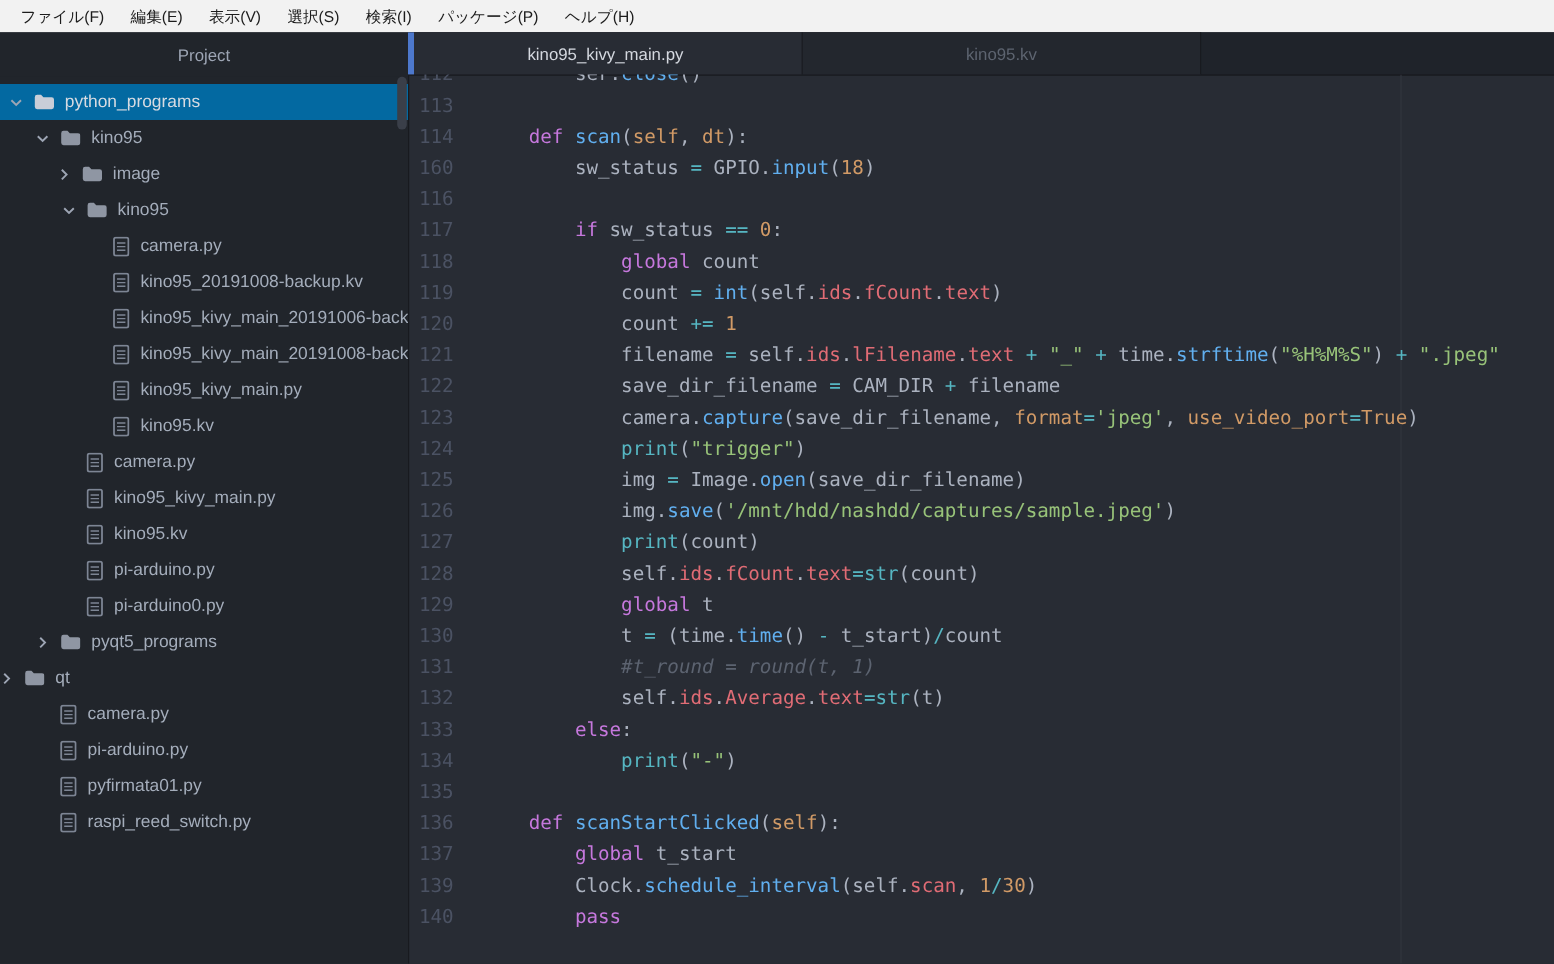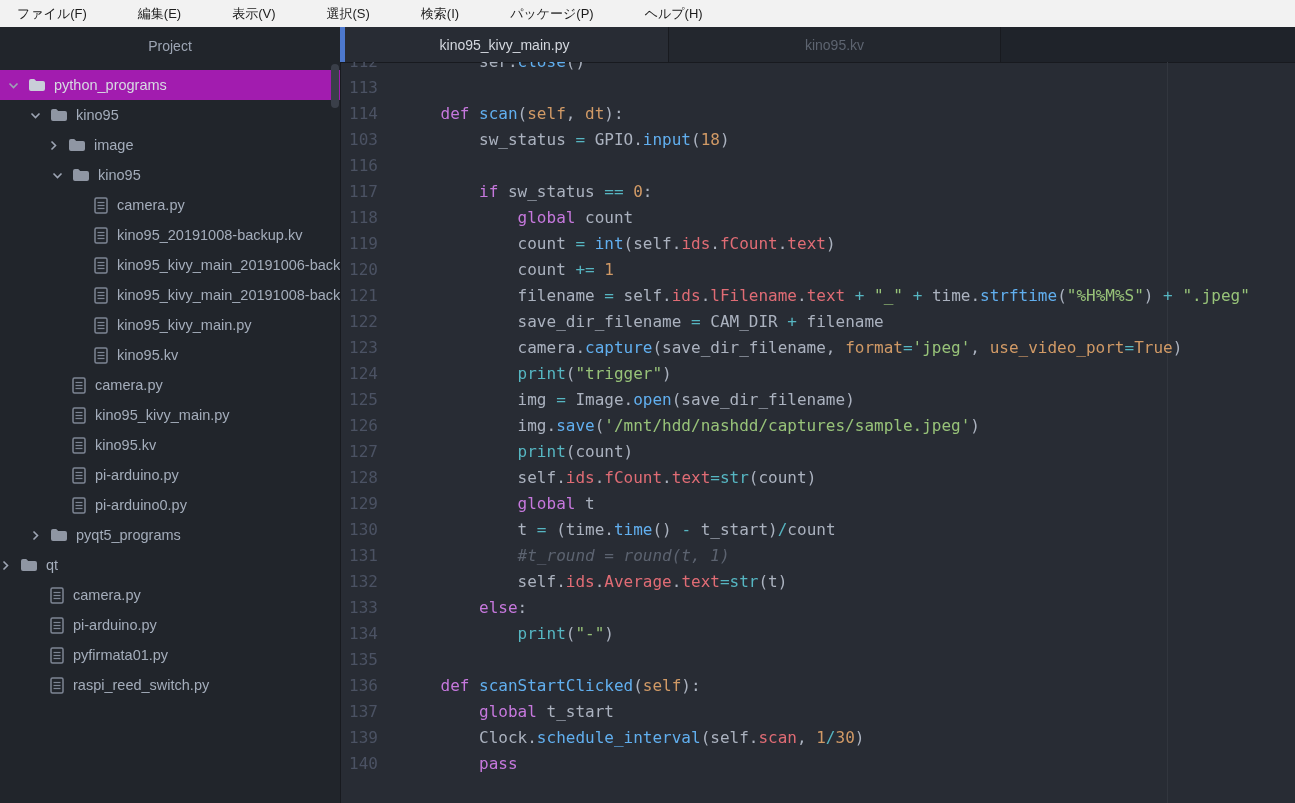--- a/index.html
+++ b/index.html
@@ -4,38 +4,38 @@
 <style>
   html,body{margin:0;padding:0;}
   body{
     width:1295px;height:803px;position:relative;overflow:hidden;
     background:#282c34;font-family:"Liberation Sans",sans-serif;
     -webkit-font-smoothing:antialiased;
   }
   
   .menubar{
     position:absolute;top:0;left:0;right:0;height:27px;background:#f2f2f2;
-    display:flex;align-items:center;padding-left:6px;font-size:13px;color:#1c1c1c;gap:29px;
+    display:flex;align-items:center;padding-left:6px;font-size:13px;color:#1c1c1c;
   }
   .menu-item{padding:0 11px;line-height:27px;cursor:default;}
   
   .tree-panel{
     position:absolute;top:27px;left:0;width:340px;bottom:0;
     background:#21252b;overflow:hidden;
   }
   .panel-header{
     height:37px;display:flex;align-items:center;justify-content:center;
     color:#9da5b4;font-size:14px;background:#21252b;
   }
   .tree{position:absolute;top:43px;left:0;right:0;}
   .tree-row{
     height:30px;display:flex;align-items:center;white-space:nowrap;
     color:#a4adbb;font-size:14.5px;overflow:hidden;cursor:default;
   }
-  .tree-row.selected{background:#a21caf;color:#d7dbe2;}
+  .tree-row.selected{background:#0369a1;color:#d7dbe2;}
   .tree-row .chev{width:20px;flex:none;display:flex;align-items:center;justify-content:flex-start;}
   .tree-row .spacer{width:20px;flex:none;}
   .tree-row .ticon{flex:none;display:flex;align-items:center;margin-right:9px;}
   .tree-scroll-thumb{
     position:absolute;right:1px;top:37px;width:8px;height:44px;
     background:#3a3f49;border-radius:4px;
   }
   
   .editor-pane{
     position:absolute;top:27px;left:340px;right:0;bottom:0;
@@ -364,21 +364,21 @@
         </div>
         <div class="code-line">
           <span class="ln">113</span>
           <span class="lc"></span>
         </div>
         <div class="code-line">
           <span class="ln">114</span>
           <span class="lc"><span class="tk-p">    </span><span class="tk-k">def </span><span class="tk-f">scan</span><span class="tk-p">(</span><span class="tk-o">self</span><span class="tk-p">, </span><span class="tk-o">dt</span><span class="tk-p">):</span></span>
         </div>
         <div class="code-line">
-          <span class="ln">103</span>
+          <span class="ln">160</span>
           <span class="lc"><span class="tk-p">        sw_status </span><span class="tk-c">=</span><span class="tk-p"> GPIO.</span><span class="tk-f">input</span><span class="tk-p">(</span><span class="tk-o">18</span><span class="tk-p">)</span></span>
         </div>
         <div class="code-line">
           <span class="ln">116</span>
           <span class="lc"></span>
         </div>
         <div class="code-line">
           <span class="ln">117</span>
           <span class="lc"><span class="tk-p">        </span><span class="tk-k">if </span><span class="tk-p">sw_status </span><span class="tk-c">==</span><span class="tk-p"> </span><span class="tk-o">0</span><span class="tk-p">:</span></span>
         </div>

